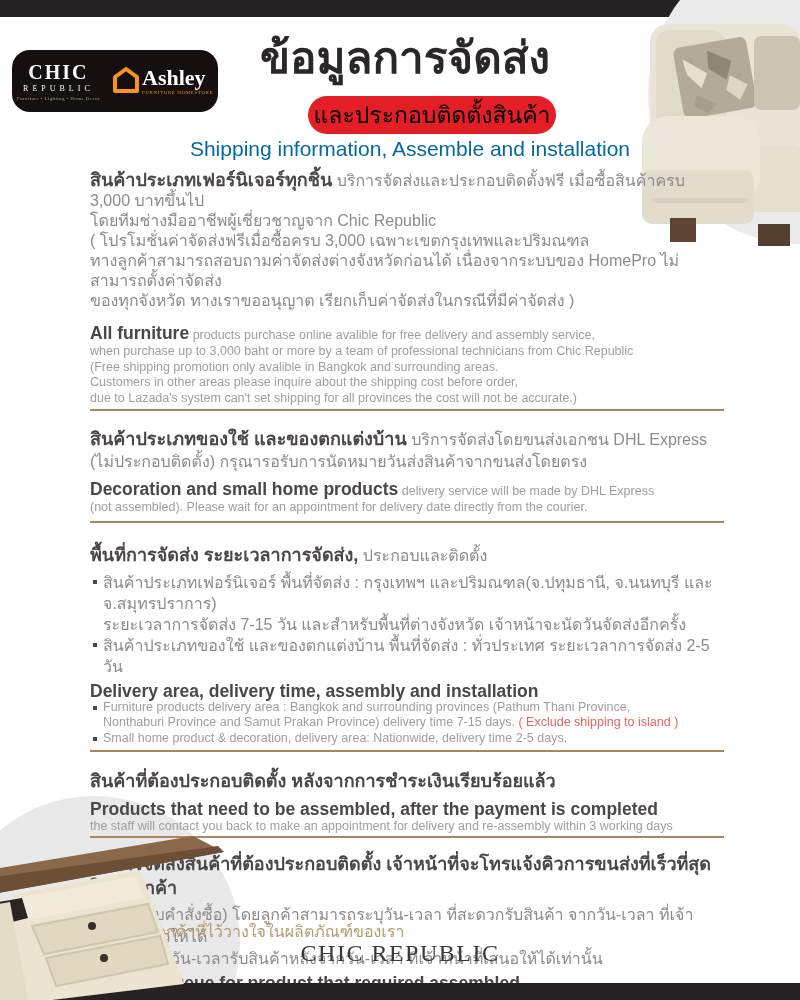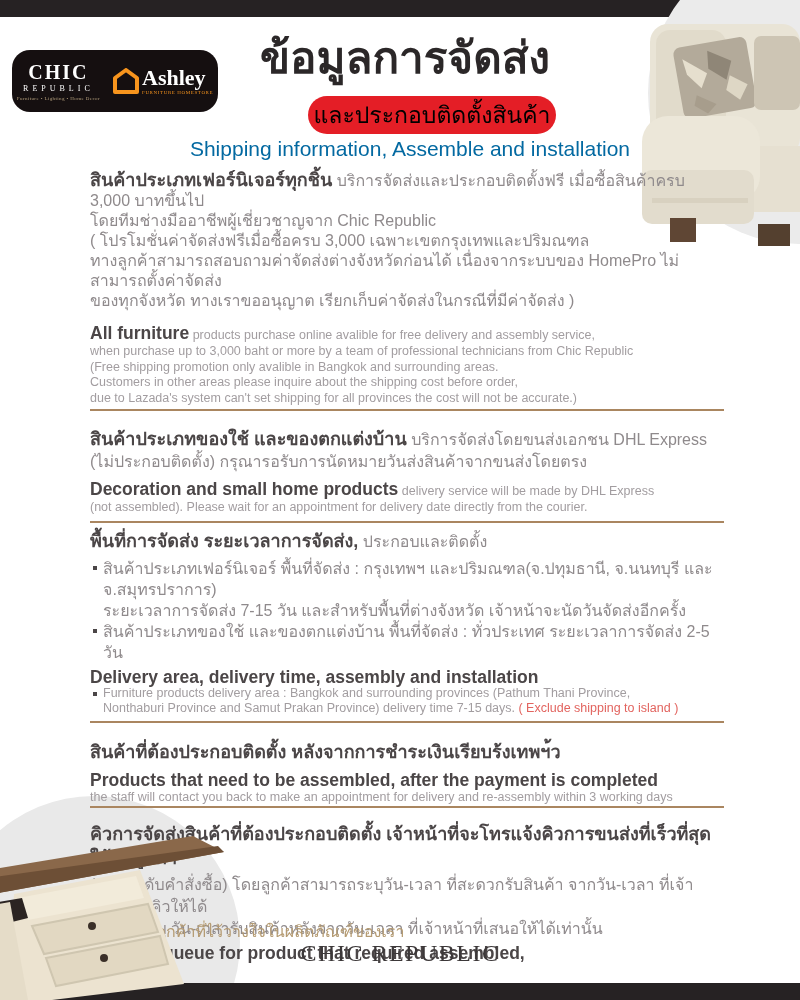--- a/index.html
+++ b/index.html
@@ -16,21 +16,21 @@
   .circle-bl { position:absolute; left:-52px; top:796px; width:292px; height:292px; border-radius:50%; background:#e9e9e9; z-index:1; }
   .table-svg { position:absolute; left:-12px; top:806px; z-index:4; }
 
   
   .logo-block { position:absolute; left:12px; top:50px; width:206px; height:62px; background:#150f10;
                 border-radius:18px; display:flex; align-items:center; justify-content:center; gap:13px; z-index:2; }
   .chic { text-align:center; color:#fff; font-family:"Liberation Serif", serif; }
   .chic-name { font-size:20px; font-weight:bold; letter-spacing:2px; line-height:1; }
   .chic-sub  { font-size:8px; letter-spacing:4px; margin-top:2px; }
   .chic-tag  { font-size:5px; color:#b5a07d; margin-top:3px; letter-spacing:0.4px; white-space:nowrap; }
-  .ashley { display:flex; align-items:center; gap:3px; }
+  .ashley { display:flex; align-items:flex-start; gap:3px; }
   .ashley-text { color:#fff; font-family:"Liberation Serif", serif; text-align:left; }
   .ashley-name { font-size:22px; font-weight:bold; line-height:1; }
   .ashley-sub  { font-size:5px; color:#f7941d; letter-spacing:0.6px; margin-top:1px; }
 
   
   .title    { position:absolute; left:235px; top:30px; width:340px; text-align:center;
               font-size:44px; font-weight:bold; color:#2b2728; z-index:2; line-height:1.25; }
   .badge    { position:absolute; left:308px; top:96px; width:248px; height:38px; background:#e41e26;
               border-radius:20px; color:#000000; display:flex; align-items:center; justify-content:center;
               font-size:23px; z-index:2; }
@@ -49,21 +49,21 @@
   .divider  { border-top:2px solid #aa8660; width:634px; }
 
   .b-row  { display:flex; align-items:flex-start; }
   .sq     { width:4px; height:4px; background:#4b4647; margin:8px 6px 0 3px; flex:none; }
   .sq-en  { width:4px; height:4px; background:#4b4647; margin:6px 6px 0 3px; flex:none; }
   .b-cont { padding-left:13px; }
   .red    { color:#e2645f; }
 
   
   .mt13{margin-top:13px}.mt3{margin-top:3px}.mt17{margin-top:17px}.mt7{margin-top:7px}
-  .mt5{margin-top:5px}.mt11{margin-top:7px}.mt4{margin-top:4px}.mt1{margin-top:1px}
+  .mt5{margin-top:5px}.mt11{margin-top:21px}.mt4{margin-top:4px}.mt1{margin-top:1px}
   .mt14{margin-top:14px}
 
   
   .thanks { position:absolute; left:100px; top:919px; width:600px; text-align:left;
             font-size:16px; color:#b59b72; z-index:2; }
   .brand  { position:absolute; left:100px; top:940px; width:600px; text-align:center; font-size:24px;
             color:#3c3839; font-family:"Liberation Serif", serif; letter-spacing:1.5px; z-index:2; }
 </style>
 </head>
 <body>
@@ -148,25 +148,29 @@
           <span class="th-line" style="line-height:21px">สินค้าประเภทของใช้ และของตกแต่งบ้าน พื้นที่จัดส่ง : ทั่วประเทศ ระยะเวลาการจัดส่ง 2-5 วัน</span>
         </div>
     </div>
     <div class="en-bold en-head mt5">Delivery area, delivery time, assembly and installation</div>
     <div>
       <div class="b-row">
           <span class="sq-en"></span>
           <span class="en-line">Furniture products delivery area : Bangkok and surrounding provinces (Pathum Thani Province,</span>
         </div>
       <div class="b-cont en-line"><span>Nonthaburi Province and Samut Prakan Province) delivery time 7-15 days. </span><span class="red">( Exclude shipping to island )</span></div>
+      <div class="b-row">
+          <span class="sq-en"></span>
+          <span class="en-line">Small home product &amp; decoration, delivery area: Nationwide, delivery time 2-5 days.</span>
+        </div>
     </div>
 
     <div class="divider mt4"></div>
 
-    <div class="th-bold mt17" style="line-height:24px">สินค้าที่ต้องประกอบติดตั้ง หลังจากการชำระเงินเรียบร้งเทพฯ้ว</div>
+    <div class="th-bold mt17" style="line-height:24px">สินค้าที่ต้องประกอบติดตั้ง หลังจากการชำระเงินเรียบร้อยแล้ว</div>
     <div class="en-bold en-head mt7" style="line-height:19px">Products that need to be assembled, after the payment is completed</div>
     <div class="en-line">the staff will contact you back to make an appointment for delivery and re-assembly within 3 working days</div>
 
     <div class="divider mt1"></div>
 
     <div class="th-bold mt14" style="line-height:24px">คิวการจัดส่งสินค้าที่ต้องประกอบติดตั้ง เจ้าหน้าที่จะโทรแจ้งคิวการขนส่งที่เร็วที่สุดให้กับลูกค้า</div>
     <div class="th-line22 mt4">(ตามลำดับคำสั่งซื้อ) โดยลูกค้าสามารถระบุวัน-เวลา ที่สะดวกรับสินค้า จากวัน-เวลา ที่เจ้าหน้าที่จัดคิวให้ได้</div>
     <div class="th-line22">หรือขอระบุ วัน-เวลารับสินค้าหลังจากวัน-เวลา ที่เจ้าหน้าที่เสนอให้ได้เท่านั้น</div>
     <div class="en-bold mt4" style="line-height:18px">Delivery queue for product that required assembled,</div>
 

